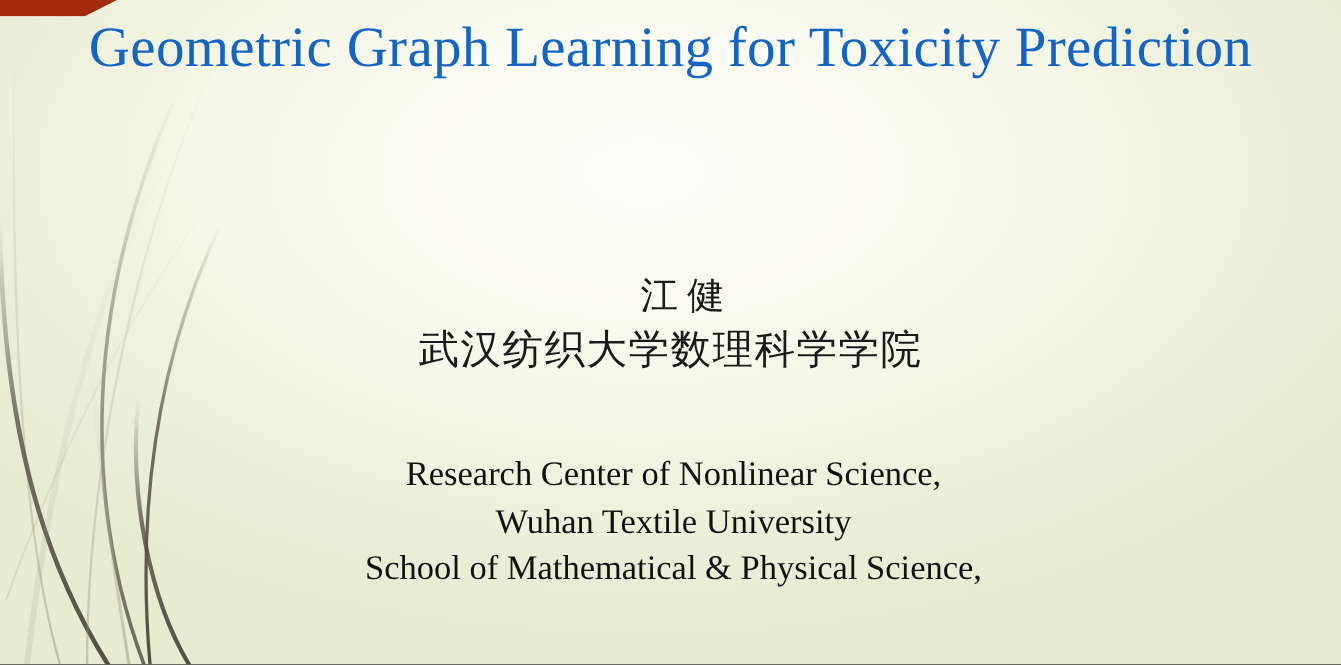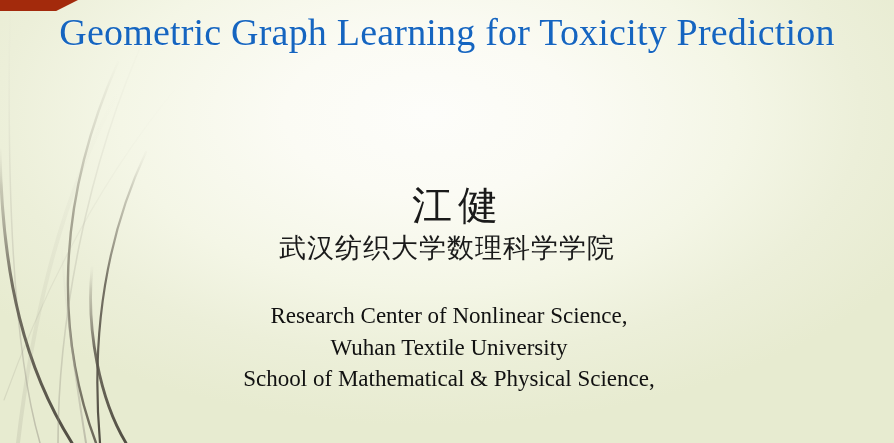--- a/index.html
+++ b/index.html
@@ -60,27 +60,27 @@
   #byline {
     position: absolute;
     left: 0;
     right: 0;
     top: 182px;
     text-align: center;
     color: #1a1a1a;
   }
   .cn-name {
     font-family: "DejaVu Serif", "Liberation Serif", serif;
-    font-size: 40px;
+    font-size: 25px;
     line-height: 1.18;
     letter-spacing: 6px;
     padding-left: 22px;
   }
   .cn-affil {
-    font-family: Liberation Mono, monospace;
+    font-family: Liberation Serif, serif;
     font-size: 27px;
     line-height: 1.32;
     letter-spacing: 1px;
     margin-top: 4px;
   }
   #address {
     position: absolute;
     left: 4px;
     right: 0;
     top: 300px;

